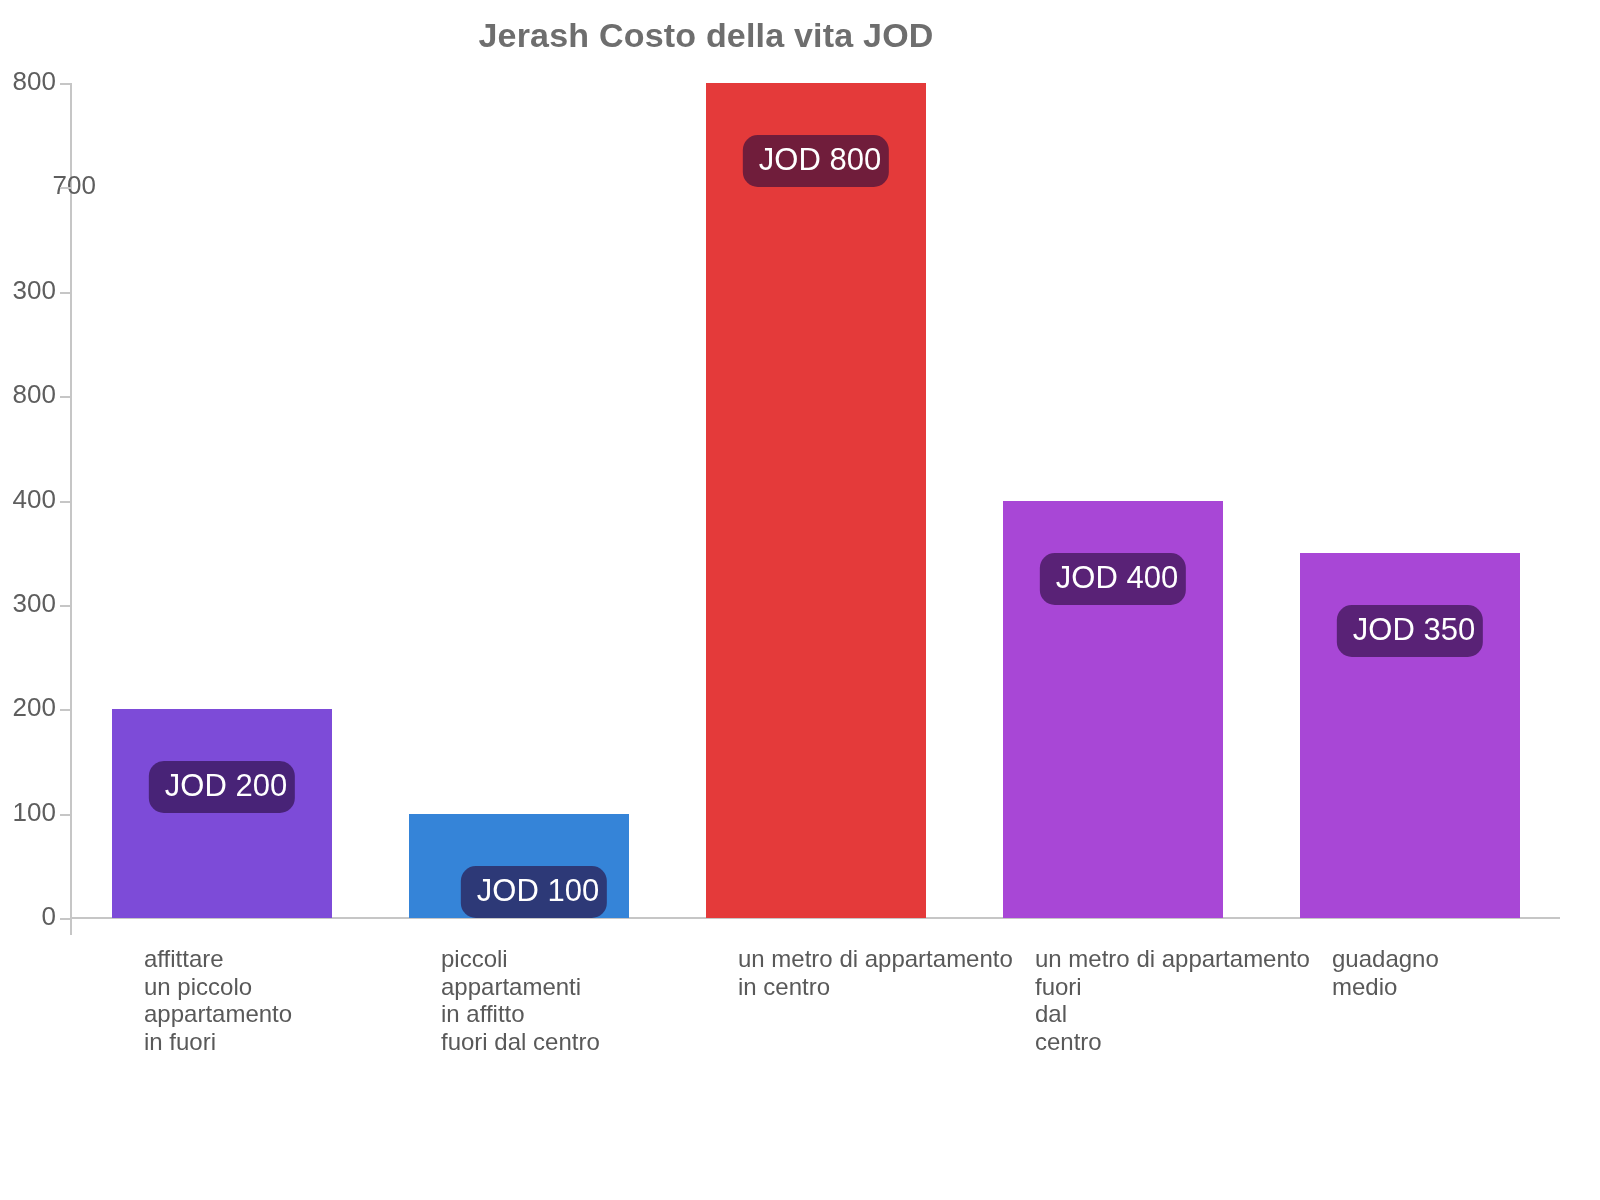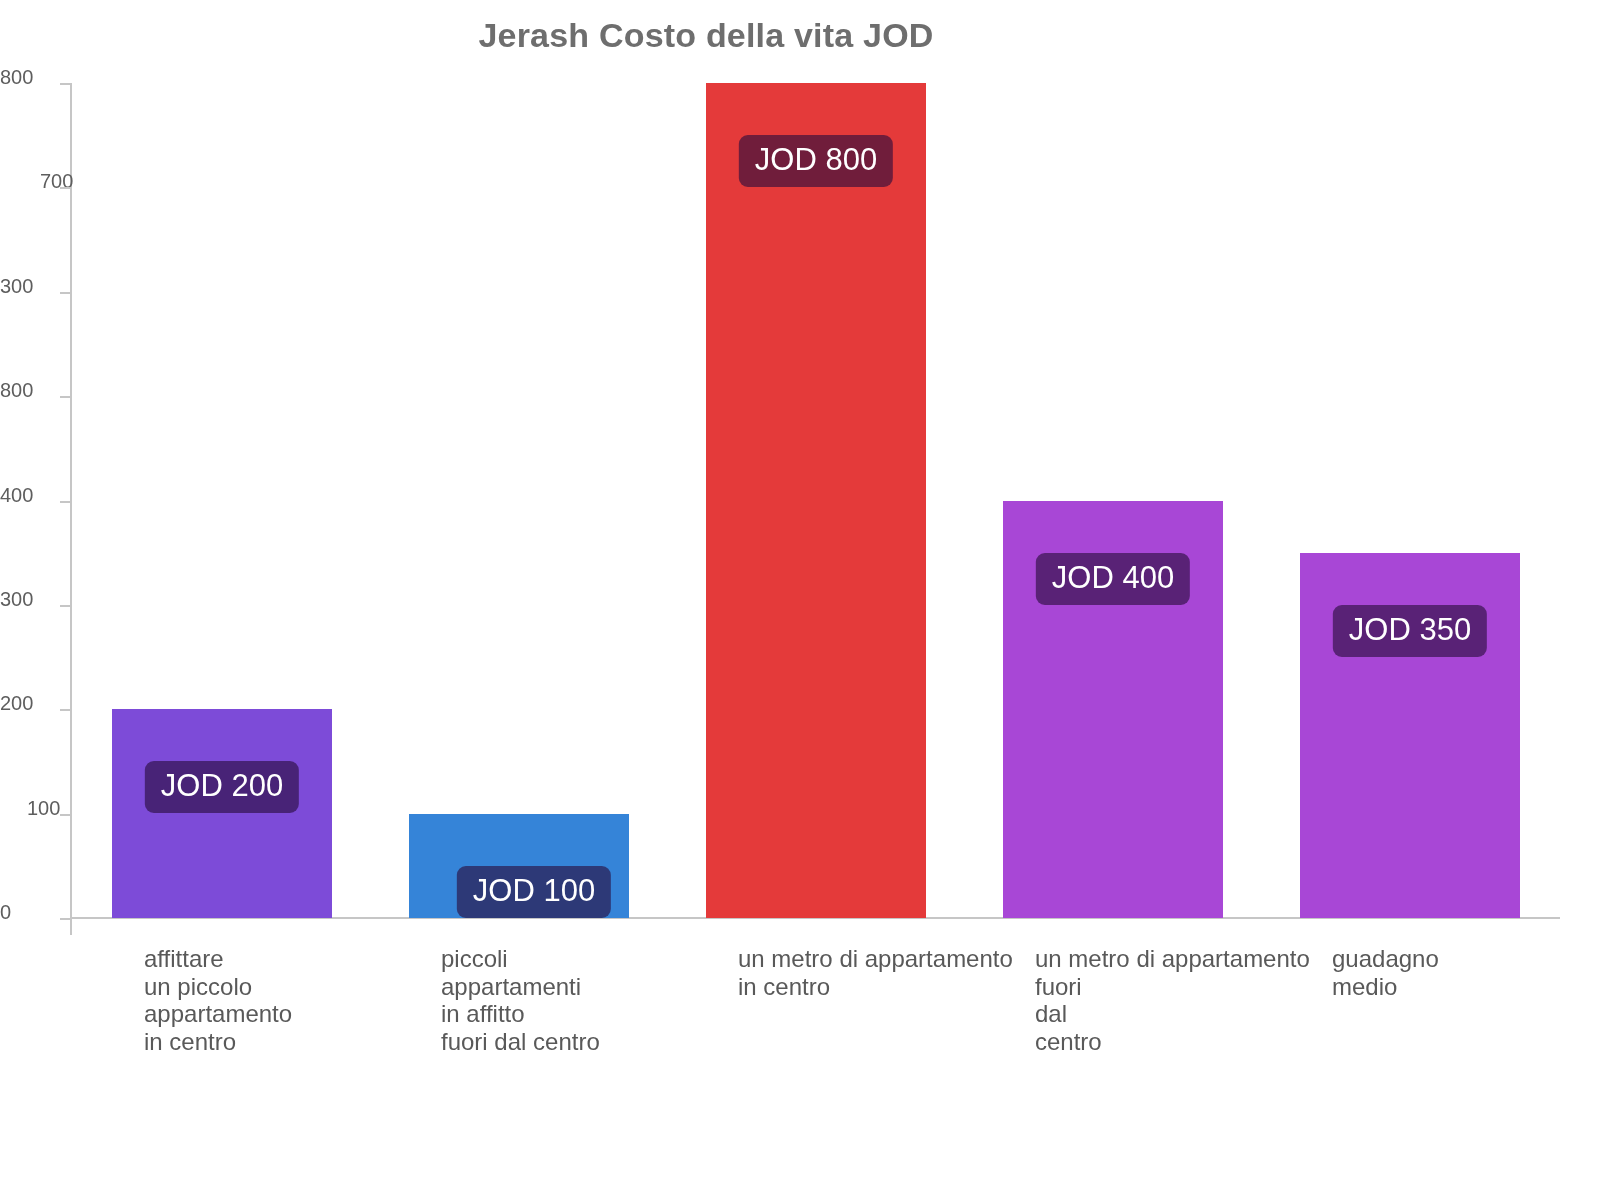--- a/index.html
+++ b/index.html
@@ -49,21 +49,22 @@
     top: 917px;
     width: 1490px;
     height: 2px;
     background: #c6c6c6;
   }
 
   .ytick {
     position: absolute;
     left: 0;
     width: 56px;
-    font-size: 20px;
+    text-align: right;
+    font-size: 26px;
     color: #5e5e5e;
   }
 
   .ytick-mark {
     position: absolute;
     left: 60px;
     width: 12px;
     height: 2px;
     background: #c6c6c6;
   }
@@ -71,22 +72,22 @@
   
   .bar {
     position: absolute;
     bottom: 0;
     box-sizing: border-box;
   }
 
   .bar-value-box {
     position: absolute;
     transform: translateX(-50%);
-    border-radius: 9px;
-    padding: 7px 16px 9px 16px;
+    border-radius: 15px;
+    padding: 7px 8px 9px 16px;
     color: #ffffff;
     font-size: 31px;
     line-height: 36px;
     white-space: nowrap;
     background: rgba(40, 12, 60, 0.62);
   }
 
   
   .cat-label {
     position: absolute;
@@ -113,21 +114,21 @@
 <div id="chart-root">
 
   <div class="chart-title">Jerash Costo della vita JOD</div>
 
   <div class="y-axis-line"></div>
   <div class="x-axis-line"></div>
 
   <div id="yticks-layer">
       <div class="ytick" style="top: 901px;">0</div>
       <div class="ytick-mark" style="top: 918px;"></div>
-      <div class="ytick" style="top: 796.625px; padding-left: 27px;">100</div>
+      <div class="ytick" style="top: 796.625px;">100</div>
       <div class="ytick-mark" style="top: 813.625px;"></div>
       <div class="ytick" style="top: 692.25px;">200</div>
       <div class="ytick-mark" style="top: 709.25px;"></div>
       <div class="ytick" style="top: 587.875px;">300</div>
       <div class="ytick-mark" style="top: 604.875px;"></div>
       <div class="ytick" style="top: 483.5px;">400</div>
       <div class="ytick-mark" style="top: 500.5px;"></div>
       <div class="ytick" style="top: 379.125px;">800</div>
       <div class="ytick-mark" style="top: 396.125px;"></div>
       <div class="ytick" style="top: 274.75px;">300</div>
@@ -148,21 +149,21 @@
       <div class="bar" style="left: 1003px; width: 220px; top: 500.5px; height: 417.5px; background: rgb(168, 71, 214); position: absolute;"></div>
       <div class="bar-value-box" style="left: 1113px; top: 552.5px;">JOD 400</div>
       <div class="bar" style="left: 1300px; width: 220px; top: 552.688px; height: 365.312px; background: rgb(168, 71, 214); position: absolute;"></div>
       <div class="bar-value-box" style="left: 1410px; top: 604.688px; text-align: center;">JOD 350</div>
     </div>
 
   <div id="cats-layer">
       <div class="cat-label" style="left: 144px;">affittare
 un piccolo
 appartamento
-in centro</div>
+in fuori</div>
       <div class="cat-label" style="left: 441px;">piccoli
 appartamenti
 in affitto
 fuori dal centro</div>
       <div class="cat-label" style="left: 738px;">un metro di appartamento
 in centro</div>
       <div class="cat-label" style="left: 1035px;">un metro di appartamento
 fuori
 dal
 centro</div>

